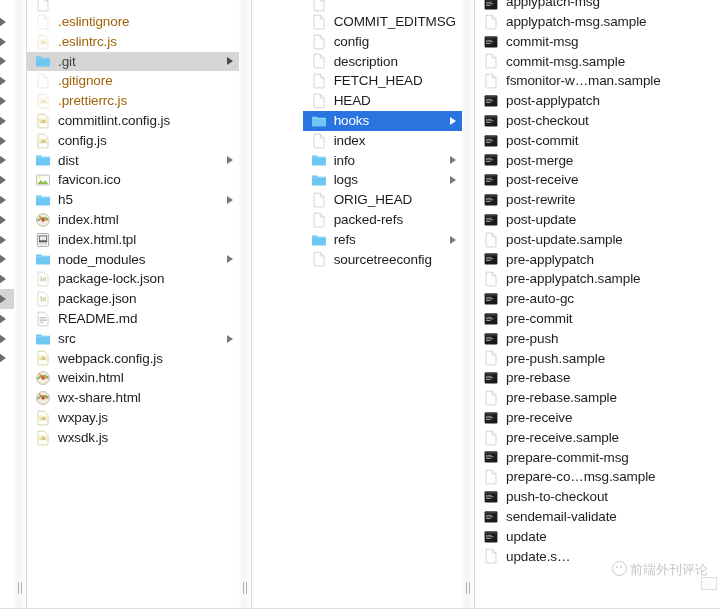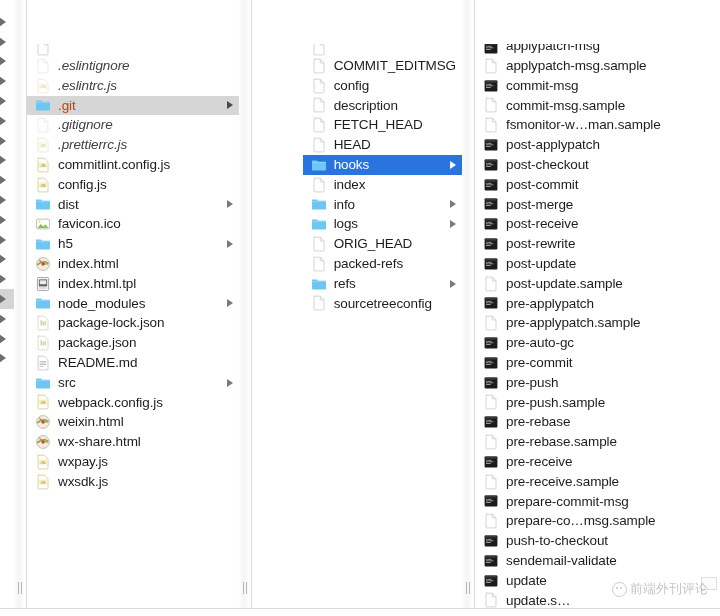--- a/index.html
+++ b/index.html
@@ -72,54 +72,54 @@
     height:19.8px;
     display:flex;align-items:center;
     padding:0 6px 0 8px;
     box-sizing:border-box;
     position:relative;
     white-space:nowrap;
     font-size:13.5px;
     color:#1d1d1f;
     line-height:19.8px;
   }
-  .row.clipped-top{height:12px;overflow:hidden;align-items:flex-end;margin-top:44px;}
+  .row.clipped-top{height:12px;overflow:hidden;align-items:flex-end;}
   .row .label{
     overflow:hidden;text-overflow:ellipsis;white-space:nowrap;
     flex:1 1 auto;
     letter-spacing:-0.1px;
   }
-  .row.dim .label{color:#404040;font-style:italic;}
+  .row.dim .label{color:#a16207;}
   .row.dim .ic{opacity:0.45;}
   .row.sel-active{background:#2a74e0;}
   .row.sel-active .label{color:#ffffff;}
   .row.sel-inactive{background:#d6d6d6;}
-  .row.sel-inactive .label{color:#c2410c;}
+  .row.sel-inactive .label{color:#404040;}
 
   .chev{
     width:0;height:0;flex:0 0 auto;
     border-left:6px solid #7a7a7a;
     border-top:4.5px solid transparent;
     border-bottom:4.5px solid transparent;
     margin-left:6px;
   }
   .row.sel-active .chev{border-left-color:#ffffff;}
   .row.sel-inactive .chev{border-left-color:#4a4a4a;}
 
   
   .ic{
     width:16px;height:16px;flex:0 0 16px;margin-right:7px;
     position:relative;display:inline-block;
   }
   .ic svg{display:block;width:16px;height:16px;}
 
   
   .watermark{
-    position:absolute;right:12px;bottom:18px;
-    display:flex;align-items:center;gap:3px;
+    position:absolute;right:12px;bottom:37px;
+    display:flex;gap:3px;
     opacity:0.30;pointer-events:none;
     font-size:13px;color:#3a3a3a;
     font-family:"DejaVu Sans",sans-serif;
   }
   .wm-logo{
     width:13px;height:13px;border-radius:50%;
     border:1.4px solid #4a4a4a;position:relative;flex:0 0 13px;
   }
   .wm-logo::before,.wm-logo::after{
     content:"";position:absolute;width:2px;height:2px;border-radius:50%;

